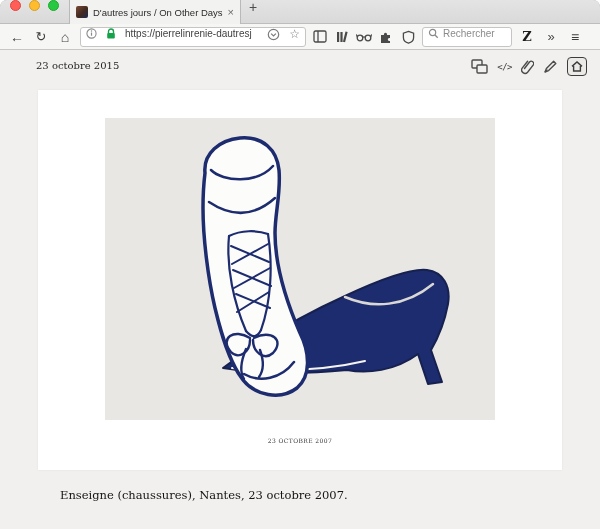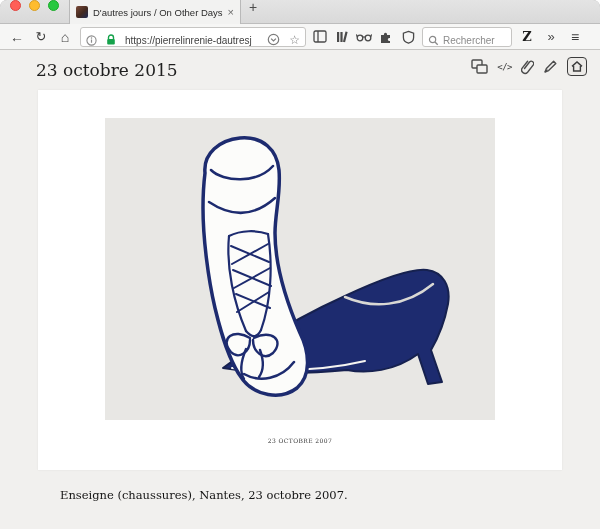--- a/index.html
+++ b/index.html
@@ -18,34 +18,34 @@
   .tab-title{font-size:9.5px;color:#2b2b2b;white-space:nowrap;overflow:hidden;text-overflow:clip;flex:1;}
   .tab-close{font-size:11px;color:#6d6d6d;flex:none;line-height:1;}
   .newtab{font-size:14px;color:#4c4c4c;margin-left:8px;line-height:1;}
 
   
   .toolbar{height:26px;background:#f6f6f5;border-bottom:1px solid #c7c6c4;box-sizing:border-box;display:flex;align-items:center;padding:0 8px;gap:6px;}
   .tbtn{color:#3e3e3e;width:18px;text-align:center;line-height:1;flex:none;}
   .g-back{font-size:14px;font-weight:bold;}
   .g-refresh{font-size:13px;}
   .g-home{font-size:14px;}
-  .urlbar{width:226px;height:20px;background:#ffffff;border:1px solid #c6c5c3;border-radius:3px;display:flex;align-items:flex-end;padding:0 5px;box-sizing:border-box;gap:9px;flex:none;}
+  .urlbar{width:226px;height:20px;background:#ffffff;border:1px solid #c6c5c3;border-radius:3px;display:flex;align-items:flex-start;padding:0 5px;box-sizing:border-box;gap:9px;flex:none;}
   .url{font-size:10px;color:#3f3f3f;white-space:nowrap;overflow:hidden;flex:1;}
   .star{font-size:12px;color:#7c7c7c;flex:none;line-height:1;}
   .icon16{width:16px;height:16px;flex:none;display:inline-flex;align-items:center;justify-content:center;color:#4a4a4a;}
-  .searchbar{width:90px;height:20px;background:#ffffff;border:1px solid #c6c5c3;border-radius:3px;display:flex;align-items:flex-end;padding:0 5px;box-sizing:border-box;gap:4px;flex:none;}
+  .searchbar{width:90px;height:20px;background:#ffffff;border:1px solid #c6c5c3;border-radius:3px;display:flex;align-items:flex-start;padding:0 5px;box-sizing:border-box;gap:4px;flex:none;}
   .searchbar input{border:none;outline:none;width:64px;font-size:10px;font-family:"Liberation Sans",sans-serif;color:#333;background:transparent;padding:0;}
   .searchbar input::placeholder{color:#8b8b8b;}
   .g-zotero{font-family:"DejaVu Serif","Liberation Serif",serif;font-weight:bold;font-size:13px;color:#1c1c1c;}
   .g-overflow{font-size:13px;color:#4a4a4a;}
   .g-menu{font-size:14px;color:#3e3e3e;}
 
   
   .content{position:relative;height:479px;background:#f1f0ee;overflow:hidden;}
-  .date{position:absolute;left:36px;top:10px;font-family:"DejaVu Serif","Liberation Serif",serif;font-size:17px;color:#1f1f1f;}
+  .date{position:absolute;left:36px;top:10px;font-family:"DejaVu Serif","Liberation Serif",serif;font-size:10px;color:#1f1f1f;}
   .hicons{position:absolute;top:7px;right:13px;display:flex;gap:9px;align-items:center;color:#4c4c4c;}
   .hicons .hic{display:inline-flex;align-items:center;justify-content:center;}
   .code-glyph{font-family:"DejaVu Sans Mono","Liberation Mono",monospace;font-size:9px;letter-spacing:-0.5px;color:#3f3f3f;}
   .home-box{width:20px;height:19px;border:1.5px solid #3c3c3c;border-radius:4px;display:inline-flex;align-items:center;justify-content:center;background:#eceae7;box-sizing:border-box;}
 
   .card{position:absolute;left:38px;top:40px;width:524px;height:380px;background:#ffffff;box-shadow:0 0 2px rgba(0,0,0,0.07);}
   .artwork{width:390px;height:302px;margin:28px auto 0;background:#e8e7e4;}
   .caption{margin-top:17px;text-align:center;font-family:"DejaVu Serif","Liberation Serif",serif;font-size:6px;letter-spacing:0.4px;color:#3a3a3a;}
 
   .post-text{position:absolute;left:36px;top:437px;font-family:"DejaVu Serif","Liberation Serif",serif;font-size:11.5px;color:#141414;line-height:16.5px;margin-left:24px;}

